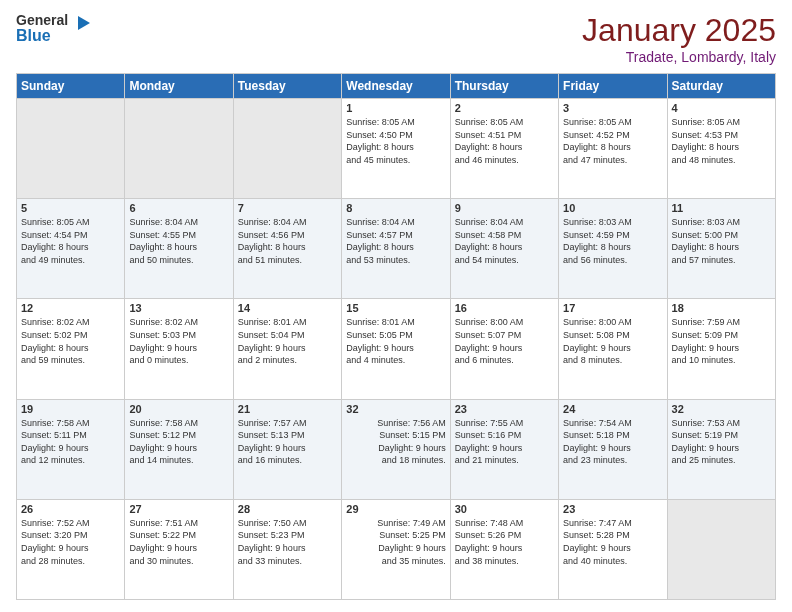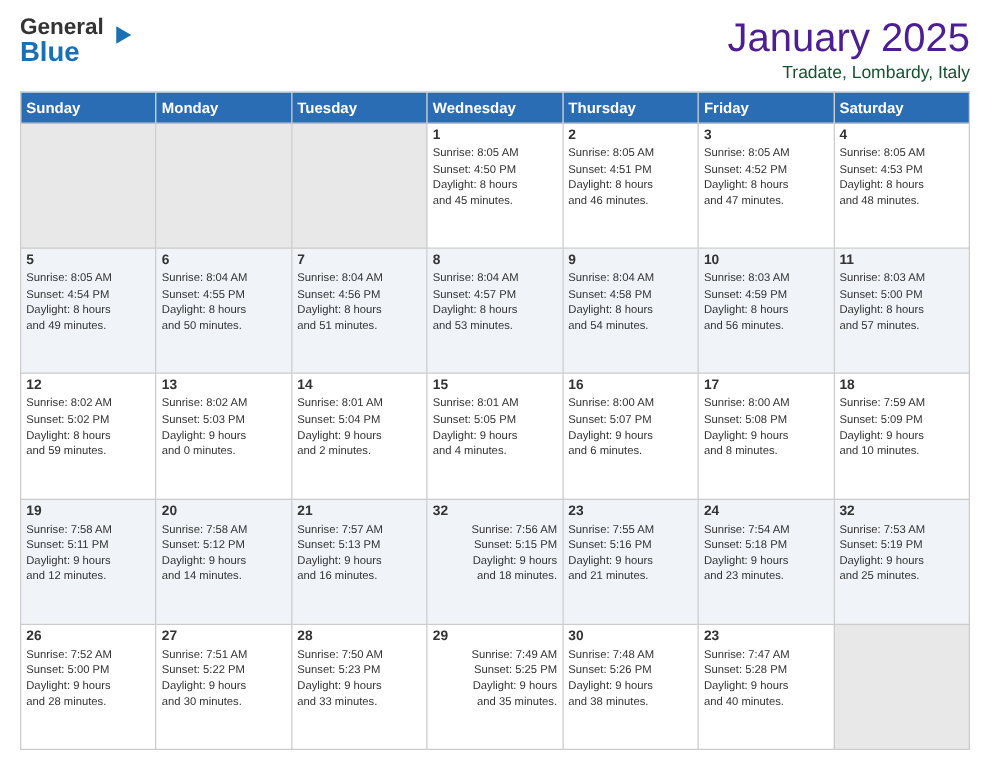--- a/index.html
+++ b/index.html
@@ -27,25 +27,25 @@
       display: flex;
       align-items: center;
       gap: 2px;
     }
     .title-block {
       text-align: right;
     }
     .calendar-title {
       font-size: 32px;
       font-weight: normal;
-      color: #4c1d95;
+      color: #7f1d1d;
     }
     .calendar-subtitle {
       font-size: 14px;
-      color: #14532d;
+      color: #701a75;
     }
     .calendar-table {
       width: 100%;
       border-collapse: collapse;
       flex: 1;
       padding-left: 32px;
     }
     .calendar-table th {
       background-color: #2a6db5;
       color: #fff;
@@ -85,22 +85,22 @@
       background-color: #e8e8e8 !important;
     }
   </style>
 </head>
 <body>
 <div class="page">
 
   <div class="header">
     <div class="logo">
       <div style="line-height:1">
-        <span style="font-size:18px;font-weight:bold;color:#333;">General</span><br>
-        <span style="font-size:22px;font-weight:bold;color:#1a6fb5;margin-top:32px;">Blue</span>
+        <span style="font-size:14px;font-weight:bold;color:#333;">General</span><br>
+        <span style="font-size:16px;font-weight:bold;color:#1a6fb5;margin-top:32px;">Blue</span>
       </div>
       <svg width="22" height="22" viewBox="0 0 22 22" style="margin-left:2px;margin-bottom:10px">
         <polygon points="6,4 18,11 6,18" fill="#1a6fb5"></polygon>
       </svg>
     </div>
     <div class="title-block">
       <div class="calendar-title">January 2025</div>
       <div class="calendar-subtitle">Tradate, Lombardy, Italy</div>
     </div>
   </div>
@@ -301,21 +301,21 @@
             <div class="day-info" style="white-space: pre-line;">Sunrise: 7:53 AM
 Sunset: 5:19 PM
 Daylight: 9 hours
 and 25 minutes.</div>
           </td>
         </tr>
         <tr>
           <td>
             <span class="day-number">26</span>
             <div class="day-info" style="white-space: pre-line;">Sunrise: 7:52 AM
-Sunset: 5:00 PM
+Sunset: 3:20 PM
 Daylight: 9 hours
 and 28 minutes.</div>
           </td>
           <td>
             <span class="day-number">27</span>
             <div class="day-info" style="white-space: pre-line;">Sunrise: 7:51 AM
 Sunset: 5:22 PM
 Daylight: 9 hours
 and 30 minutes.</div>
           </td>

